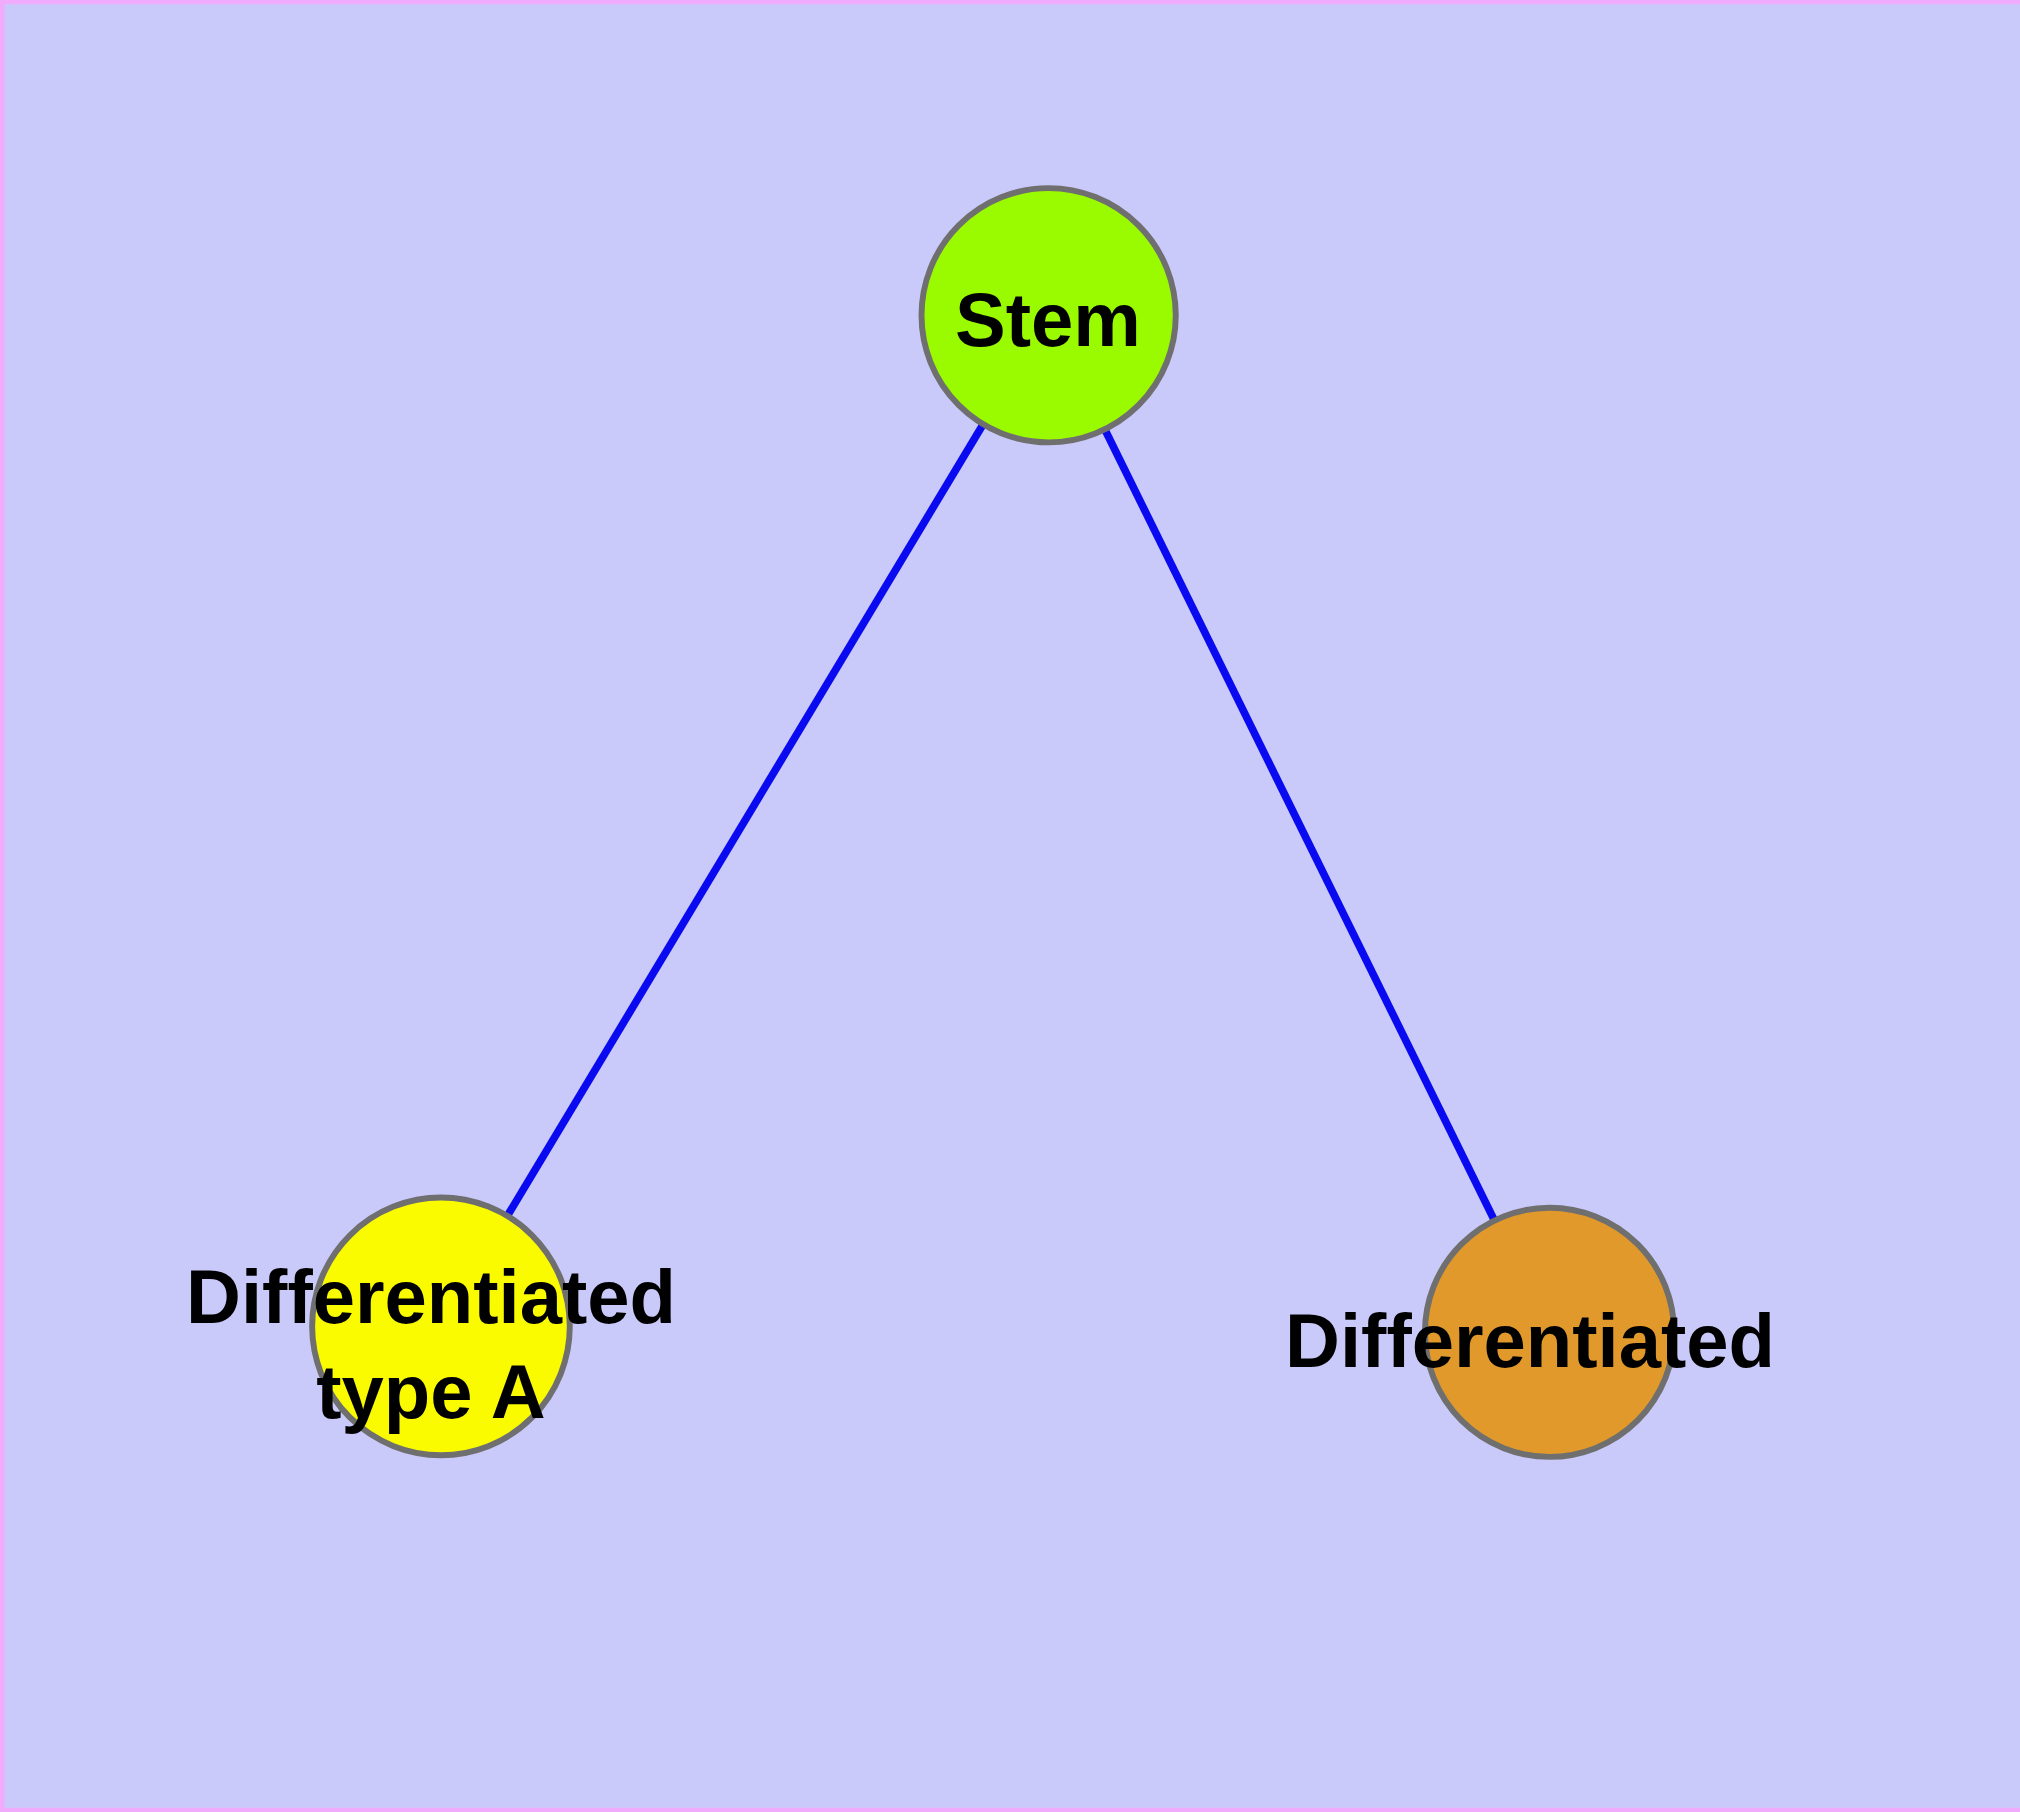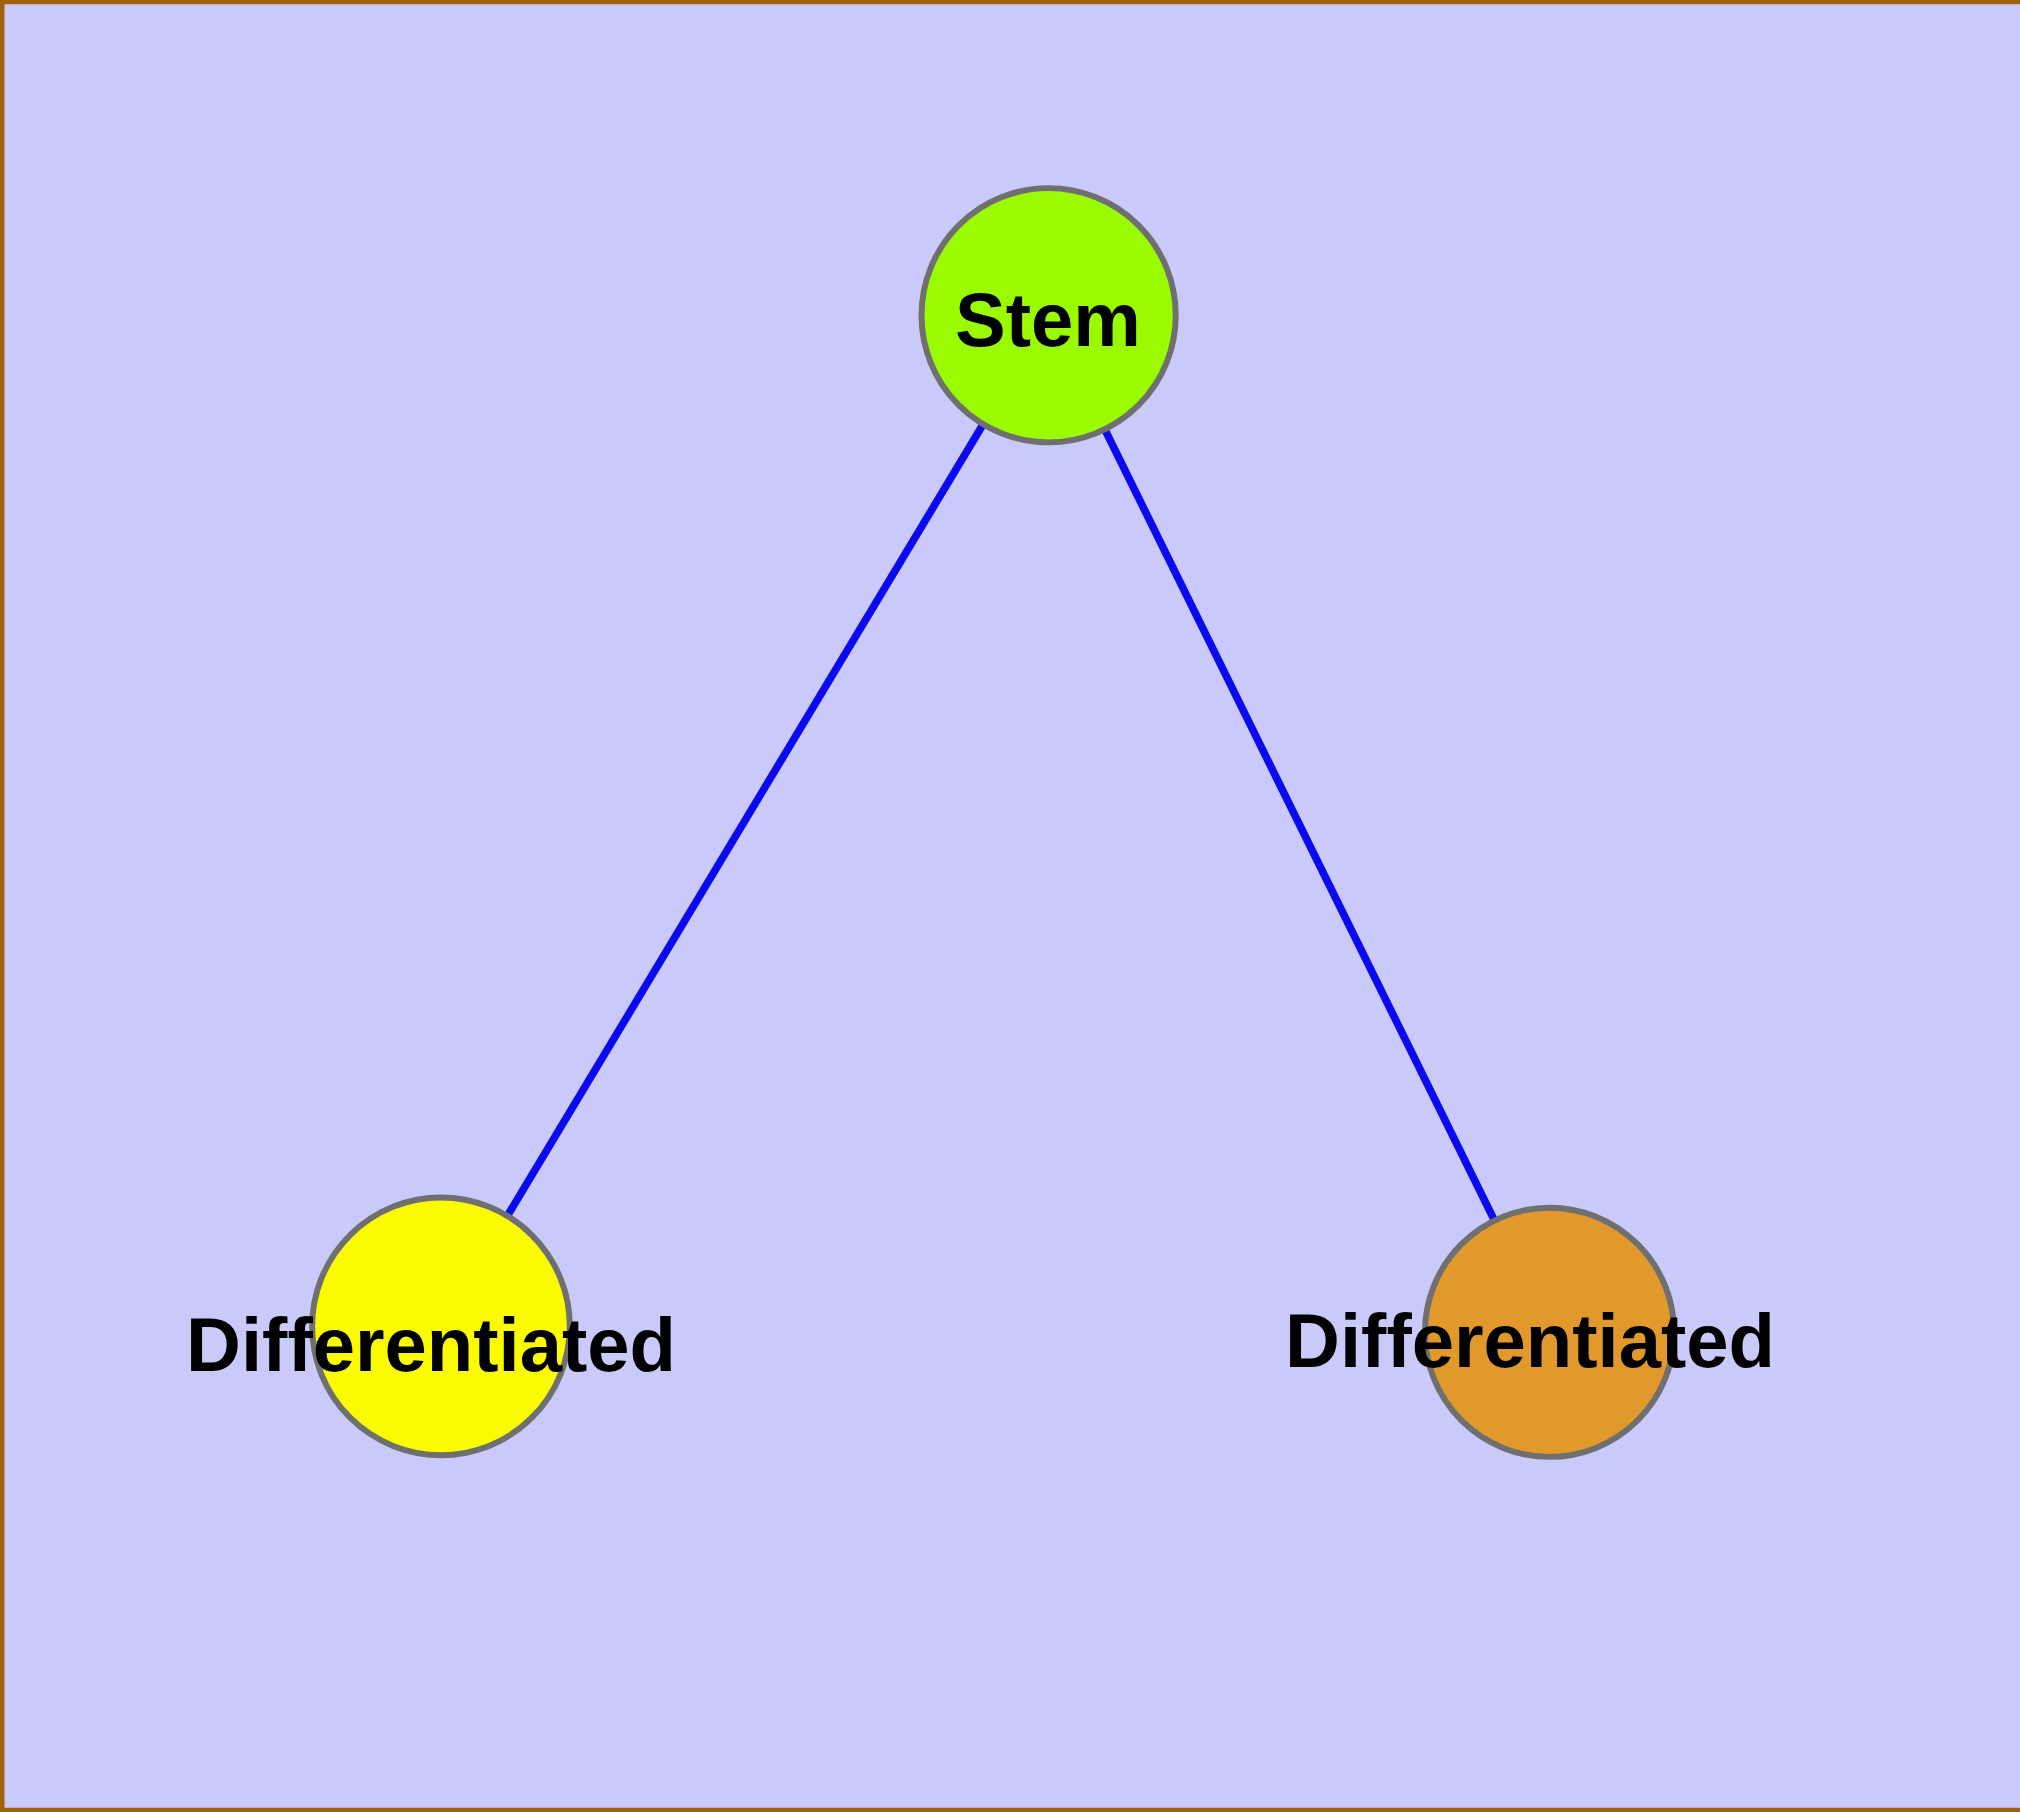--- a/index.html
+++ b/index.html
@@ -4,21 +4,21 @@
 <style>
   html, body {
     margin: 0;
     padding: 0;
     background: #ffffff;
   }
   .screen {
     position: relative;
     width: 2021px;
     height: 1812px;
-    background: #a16207;
+    background: #f0abfc;
     overflow: hidden;
     font-family: "Liberation Sans", "DejaVu Sans", sans-serif;
   }
   .diagram-svg {
     position: absolute;
     left: 0;
     top: 0;
     width: 2021px;
     height: 1812px;
     display: block;
@@ -59,20 +59,21 @@
     <circle cx="520" cy="1565" r="152" class="node-circle" fill="#fbfb00"></circle>
     <circle cx="1828" cy="1572" r="147" class="node-circle" fill="#e0992a"></circle>
   </svg>
 
   <div class="node-label" style="left:1048px; top:319px;">
     <div>Stem</div>
   </div>
 
   <div class="node-label" style="left:431px; top:1344px;">
     <div>Differentiated</div>
+    <div>type A</div>
   </div>
 
   <div class="node-label" style="left:1530px; top:1340px;">
     <div>Differentiated</div>
   </div>
 
 </div>
 
 
 </body></html>

